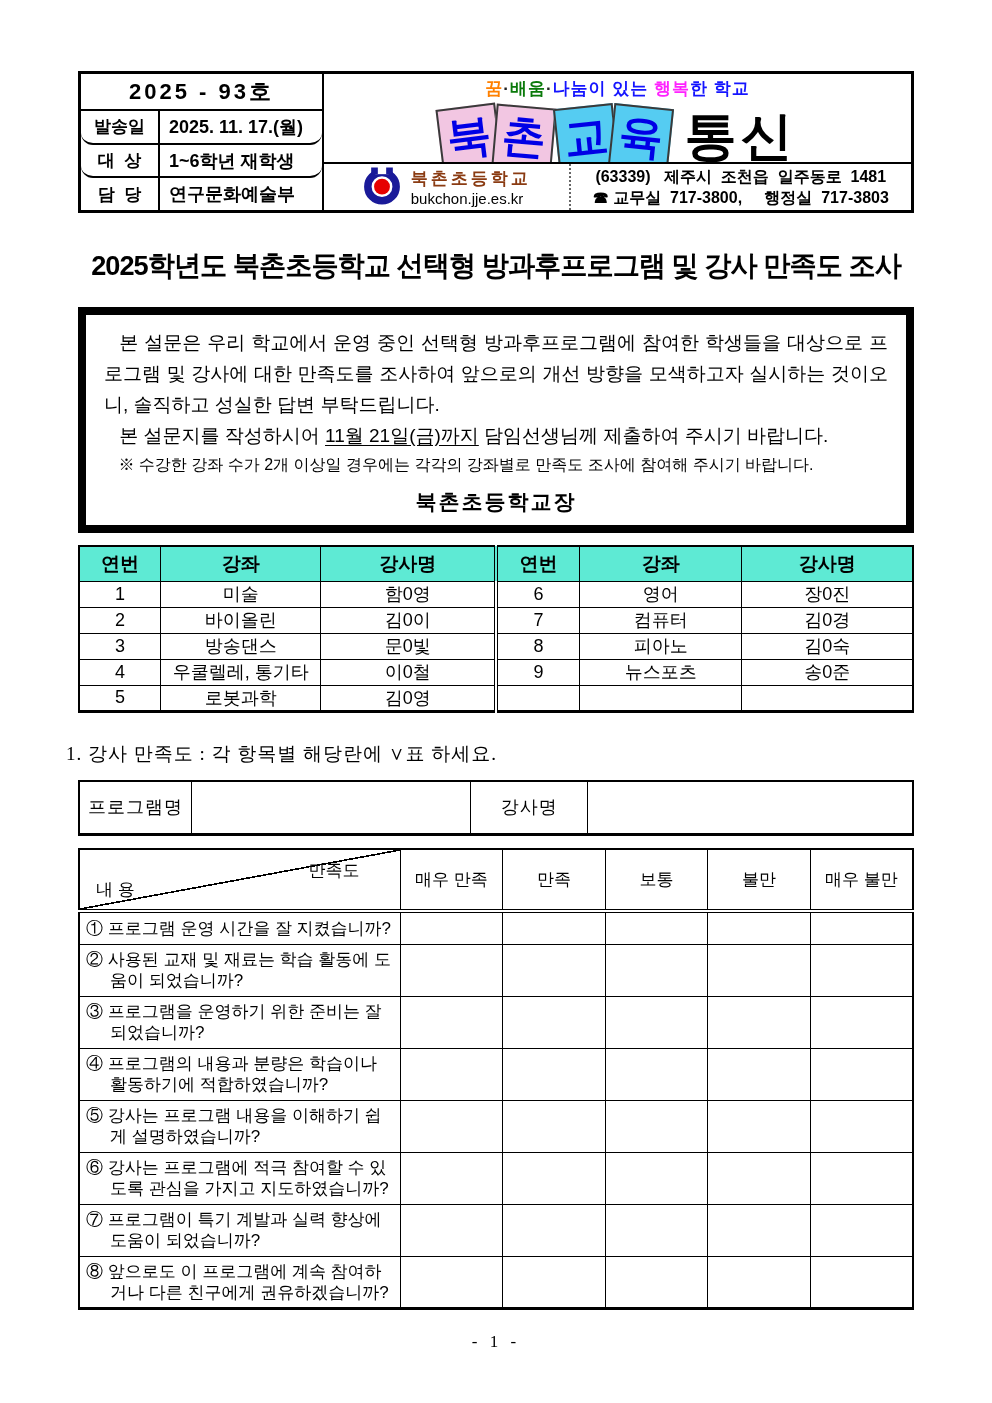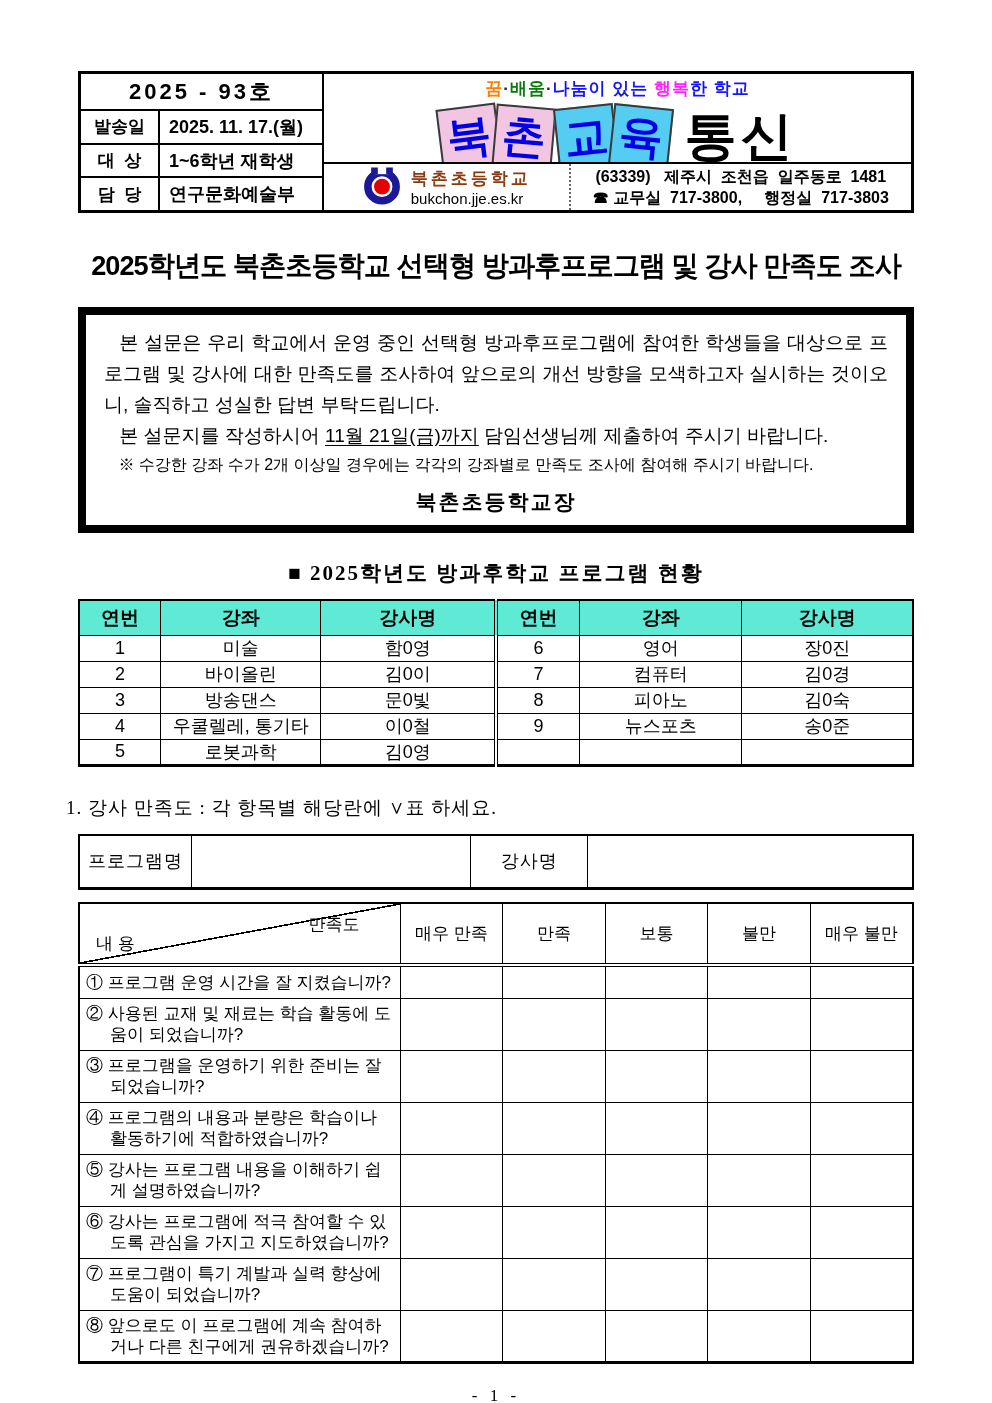--- a/index.html
+++ b/index.html
@@ -12,21 +12,21 @@
   .page { width:992px; padding:71px 78px 0 78px; }
 
   
   .header-box { display:flex; border:3px solid #000; height:142px; }
   .hleft { width:243px; border-right:2px solid #000; display:flex; flex-direction:column; }
   .docno {
     height:37px; border-bottom:2px solid #000;
     display:flex; align-items:center; justify-content:center;
     font-weight:bold; font-size:22px; letter-spacing:3px; white-space:pre;
   }
-  .hrow { flex:1; display:flex; border-bottom:2px solid #000; }
+  .hrow { flex:1; display:flex; border-bottom:2px solid #000;border-radius:12px; }
   .hrow:last-child { border-bottom:none; }
   .hlabel {
     width:79px; border-right:2px solid #000;
     display:flex; align-items:center; justify-content:center;
     font-weight:bold; font-size:17px; white-space:pre;
   }
   .hvalue {
     flex:1; display:flex; align-items:center; padding-left:9px;
     font-weight:bold; font-size:18px; white-space:pre;
   }
@@ -186,21 +186,20 @@
 
   <div class="main-title">2025학년도 북촌초등학교 선택형 방과후프로그램 및 강사 만족도 조사</div>
 
   <div class="intro-box">
     <p class="intro-p">본 설문은 우리 학교에서 운영 중인 선택형 방과후프로그램에 참여한 학생들을 대상으로 프로그램 및 강사에 대한 만족도를 조사하여 앞으로의 개선 방향을 모색하고자 실시하는 것이오니, 솔직하고 성실한 답변 부탁드립니다.</p>
     <p class="intro-p"><span>본 설문지를 작성하시어 </span><span class="u">11월 21일(금)까지</span><span> 담임선생님께 제출하여 주시기 바랍니다.</span></p>
     <p class="intro-note">※ 수강한 강좌 수가 2개 이상일 경우에는 각각의 강좌별로 만족도 조사에 참여해 주시기 바랍니다.</p>
     <p class="intro-sig">북촌초등학교장</p>
   </div>
 
-  <div class="section-heading">■ 2025학년도 방과후학교 프로그램 현황</div>
 
   <table class="program-table">
     <colgroup>
       <col style="width:9.8%">
         <col style="width:19.2%">
         <col style="width:21%">
       <col style="width:10%">
         <col style="width:19.5%">
         <col style="width:20.5%">
     </colgroup>

